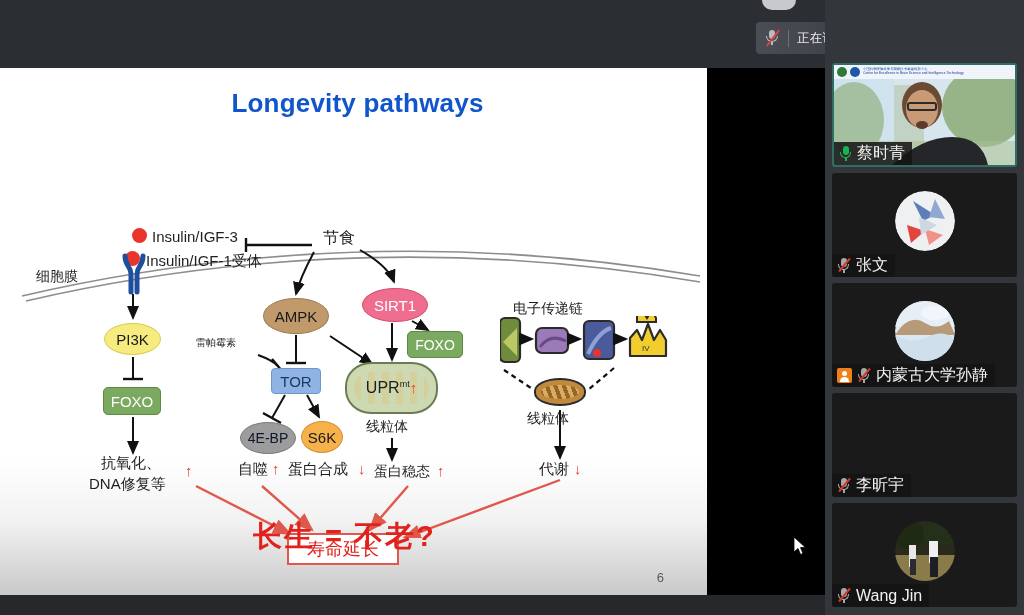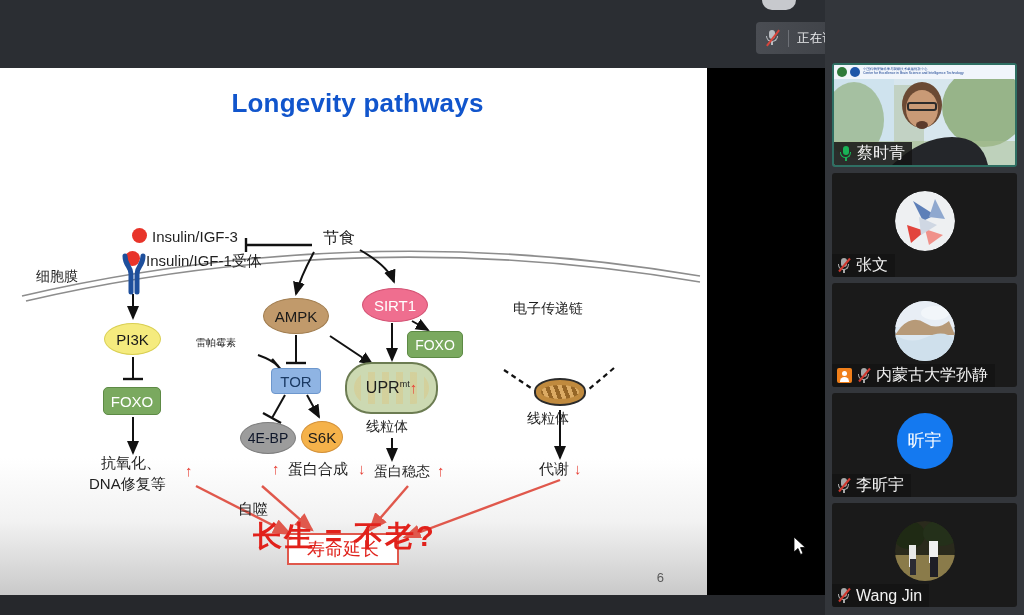--- a/index.html
+++ b/index.html
@@ -310,31 +310,48 @@
         <div class="node n-sirt1">SIRT1</div>
         <div class="node n-foxo2">FOXO</div>
 
         <div class="node n-upr">
           <span class="crista"></span>
           <span class="txt"><span>UPR</span><span class="sup">mt</span><span class="arrow-up">↑</span></span>
         </div>
         <div class="lbl" style="left:366px; top:350px;">线粒体</div>
 
         <div class="lbl" style="left:513px; top:232px; font-size:14px;">电子传递链</div>
+        <div class="etc">
+          <svg width="170" height="56" viewBox="0 0 170 56">
+            <rect x="0" y="2" width="20" height="44" rx="5" fill="#6f8b3c" stroke="#2b2b2b" stroke-width="2.2"></rect>
+            <path d="M3,26 L17,12 L17,40 Z" fill="#c9d46a" opacity=".85"></path>
+            <path d="M22,23 l10,0" stroke="#111" stroke-width="2.2" marker-end="url(#ah)"></path>
+            <rect x="36" y="12" width="32" height="25" rx="6" fill="#9b7ab8" stroke="#2b2b2b" stroke-width="2.2"></rect>
+            <path d="M40,31 q10,-14 26,-6" stroke="#6a4a8a" stroke-width="3" fill="none"></path>
+            <path d="M70,23 l10,0" stroke="#111" stroke-width="2.2" marker-end="url(#ah)"></path>
+            <rect x="84" y="5" width="30" height="38" rx="5" fill="#4b5a9b" stroke="#2b2b2b" stroke-width="2.2"></rect>
+            <path d="M88,38 q10,-22 23,-26" stroke="#8fa0d4" stroke-width="4" fill="none"></path>
+            <circle cx="97" cy="37" r="4" fill="#e8342a"></circle>
+            <path d="M116,23 l10,0" stroke="#111" stroke-width="2.2" marker-end="url(#ah)"></path>
+            <path d="M130,40 L130,22 L137,14 L142,24 L148,8 L154,24 L160,14 L166,24 L166,40 Z" fill="#f2cd2e" stroke="#2b2b2b" stroke-width="2.2" stroke-linejoin="round"></path>
+            <text x="142" y="35" font-size="8" fill="#333" font-family="Liberation Sans, sans-serif">IV</text>
+            <path d="M137,0 L142,-6 L147,2 L152,-6 L156,2 L156,6 L137,6 Z" fill="#f2cd2e" stroke="#2b2b2b" stroke-width="2"></path>
+          </svg>
+        </div>
 
         <div class="mito-small">
             <span class="inner"></span>
           </div>
         <div class="lbl" style="left:527px; top:342px;">线粒体</div>
 
         <div class="lbl" style="left:101px; top:386px; font-size:15px;">抗氧化、</div>
         <div class="lbl" style="left:89px; top:407px; font-size:15px;">DNA修复等</div>
         <span class="lbl arrow-up" style="left:185px; top:394px;">↑</span>
 
-        <div class="lbl" style="left:238px; top:392px; font-size:15px;margin-top:40px;">自噬</div>
+        <div class="lbl" style="left:238px; top:392px; font-size:15px;">自噬</div>
         <span class="lbl arrow-up" style="left:272px; top:392px;">↑</span>
 
         <div class="lbl" style="left:288px; top:392px; font-size:15px;">蛋白合成</div>
         <span class="lbl arrow-dn" style="left:358px; top:392px;">↓</span>
 
         <div class="lbl" style="left:374px; top:395px; font-size:14px;">蛋白稳态</div>
         <span class="lbl arrow-up" style="left:437px; top:394px;">↑</span>
 
         <div class="lbl" style="left:539px; top:392px; font-size:15px;">代谢</div>
         <span class="lbl arrow-dn" style="left:574px; top:392px;">↓</span>
@@ -432,21 +449,20 @@
           <span class="body"></span>
             <span class="arc"></span>
             <span class="stem"></span>
             <span class="slash"></span>
         </span>
         <span class="nm">内蒙古大学孙静</span>
       </div>
     </div>
 
     <div class="tile" style="top:393px; height:104px;">
-      <div class="init-circle">昕宇</div>
       <div class="nameplate">
         <span class="mic-off">
           <span class="body"></span>
             <span class="arc"></span>
             <span class="stem"></span>
             <span class="slash"></span>
         </span>
         <span class="nm">李昕宇</span>
       </div>
     </div>

